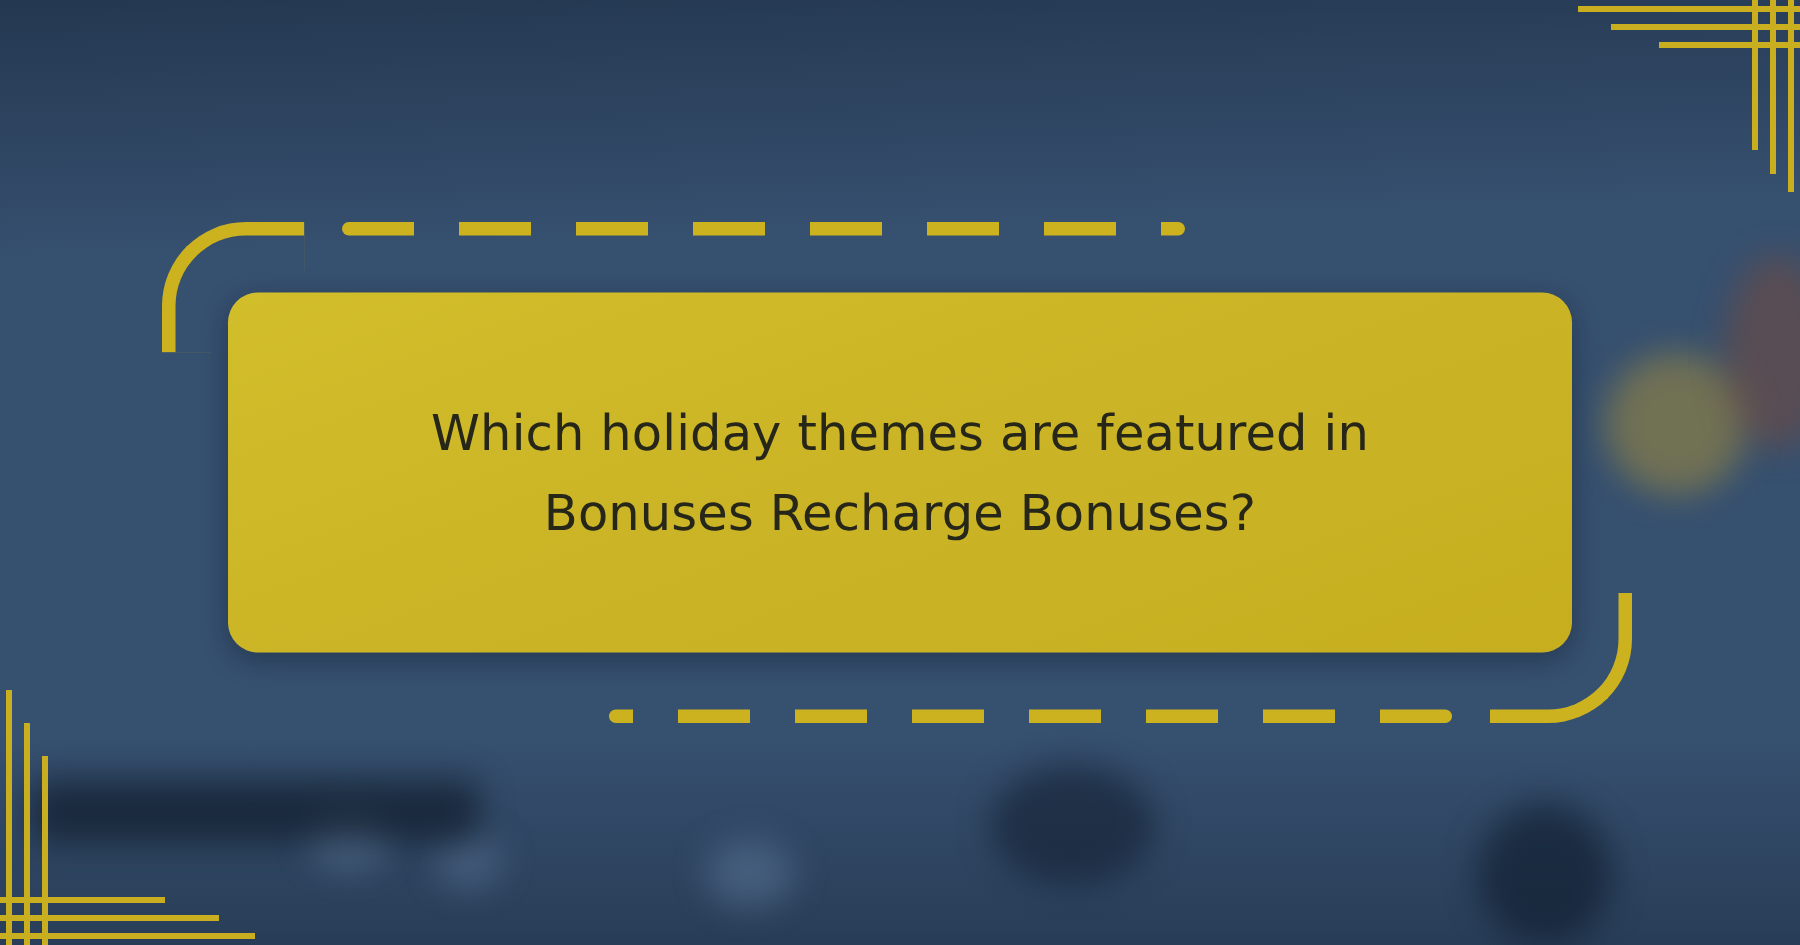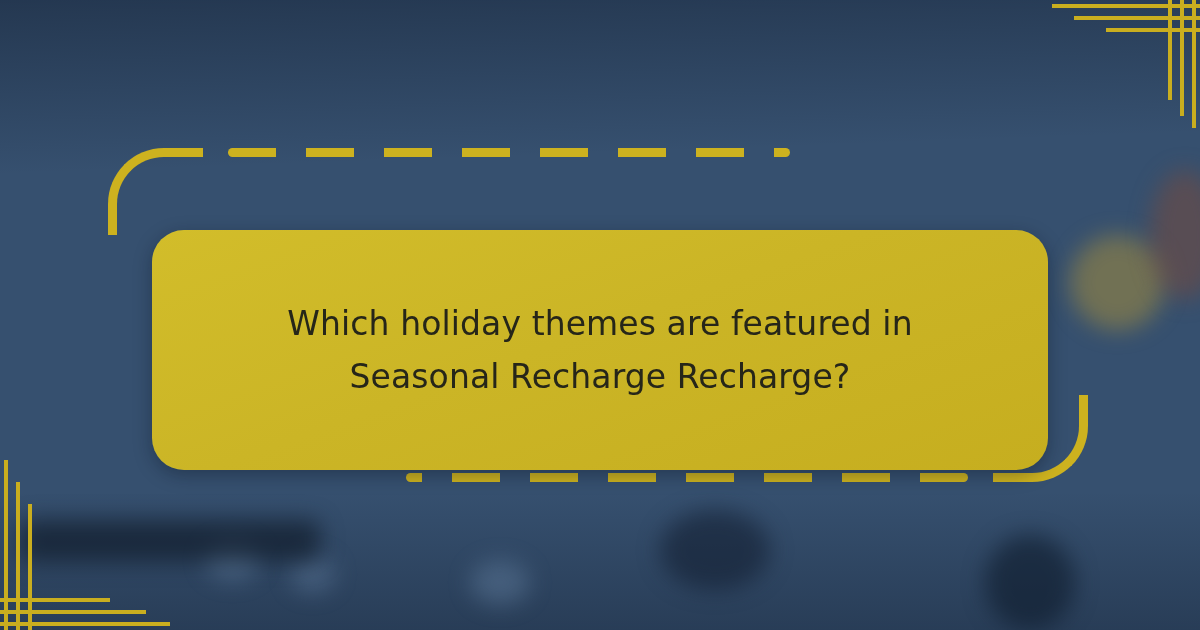--- a/index.html
+++ b/index.html
@@ -110,27 +110,26 @@
       rgba(0,0,0,0) 48px, rgba(0,0,0,0) 78px);
   }
 
   
   .card {
     position: absolute;
     left: 152px;
     top: 195px;
     width: 896px;
     height: 240px;
-    border-radius: 32px;
+    border-radius: 20px;
     background: linear-gradient(160deg, #d2bd2a 0%, #cbb526 46%, #c6ae1f 100%);
     box-shadow: 0 5px 18px rgba(10,18,32,0.35);
     display: flex;
     align-items: center;
     justify-content: center;
-    margin-top: 35px;
   }
   .card-text {
     width: 760px;
     text-align: center;
     color: #262619;
     font-size: 33px;
     line-height: 1.62;
     font-weight: 400;
     letter-spacing: 0.1px;
     font-family: "DejaVu Sans", sans-serif;
@@ -174,17 +173,17 @@
   <div class="dash-frame">
     <div class="dash-corner dc-tl"></div>
     <div class="dash-corner dc-br"></div>
     <div class="dash-run top"></div>
     <div class="dash-run bot"></div>
   </div>
 
   <div class="card">
     <div class="card-text">
       <div>Which holiday themes are featured in</div>
-      <div>Seasonal Recharge Recharge?</div>
+      <div>Bonuses Recharge Bonuses?</div>
     </div>
   </div>
 
 </div>
 
 </body></html>

